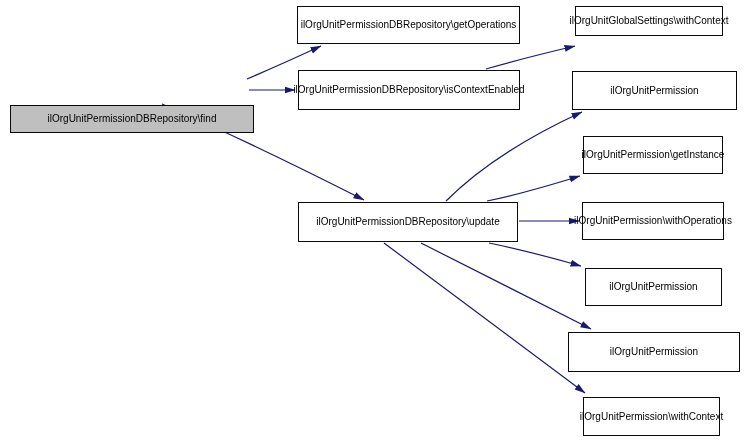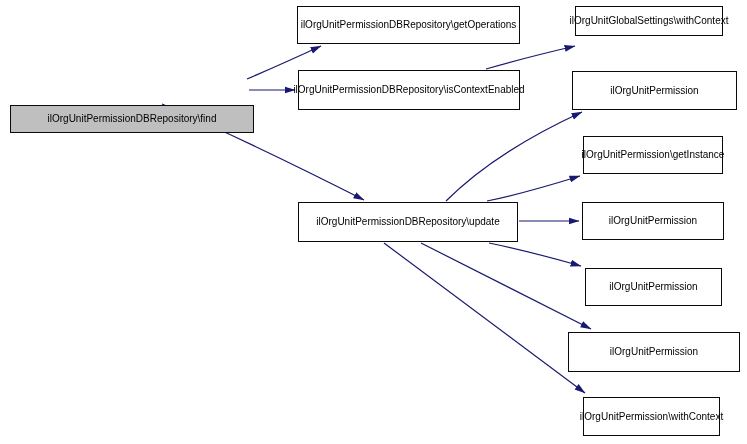--- a/index.html
+++ b/index.html
@@ -82,20 +82,21 @@
       </div>
       <div class="node" style="left: 572px; top: 71px; width: 165px; height: 39px;">
         <div class="line">ilOrgUnitPermission</div>
       </div>
       <div class="node" style="left: 583px; top: 136px; width: 140px; height: 38px;">
         <div class="line">ilOrgUnitPermission</div>
         <div class="line">\getInstance</div>
       </div>
       <div class="node" style="left: 582px; top: 202px; width: 142px; height: 38px;">
         <div class="line">ilOrgUnitPermission</div>
+        <div class="line">\withOperations</div>
       </div>
       <div class="node" style="left: 585px; top: 268px; width: 137px; height: 38px;">
         <div class="line">ilOrgUnitPermission</div>
       </div>
       <div class="node" style="left: 568px; top: 332px; width: 172px; height: 40px;">
         <div class="line">ilOrgUnitPermission</div>
       </div>
       <div class="node" style="left: 583px; top: 397px; width: 137px; height: 39px;">
         <div class="line">ilOrgUnitPermission</div>
         <div class="line">\withContext</div>

